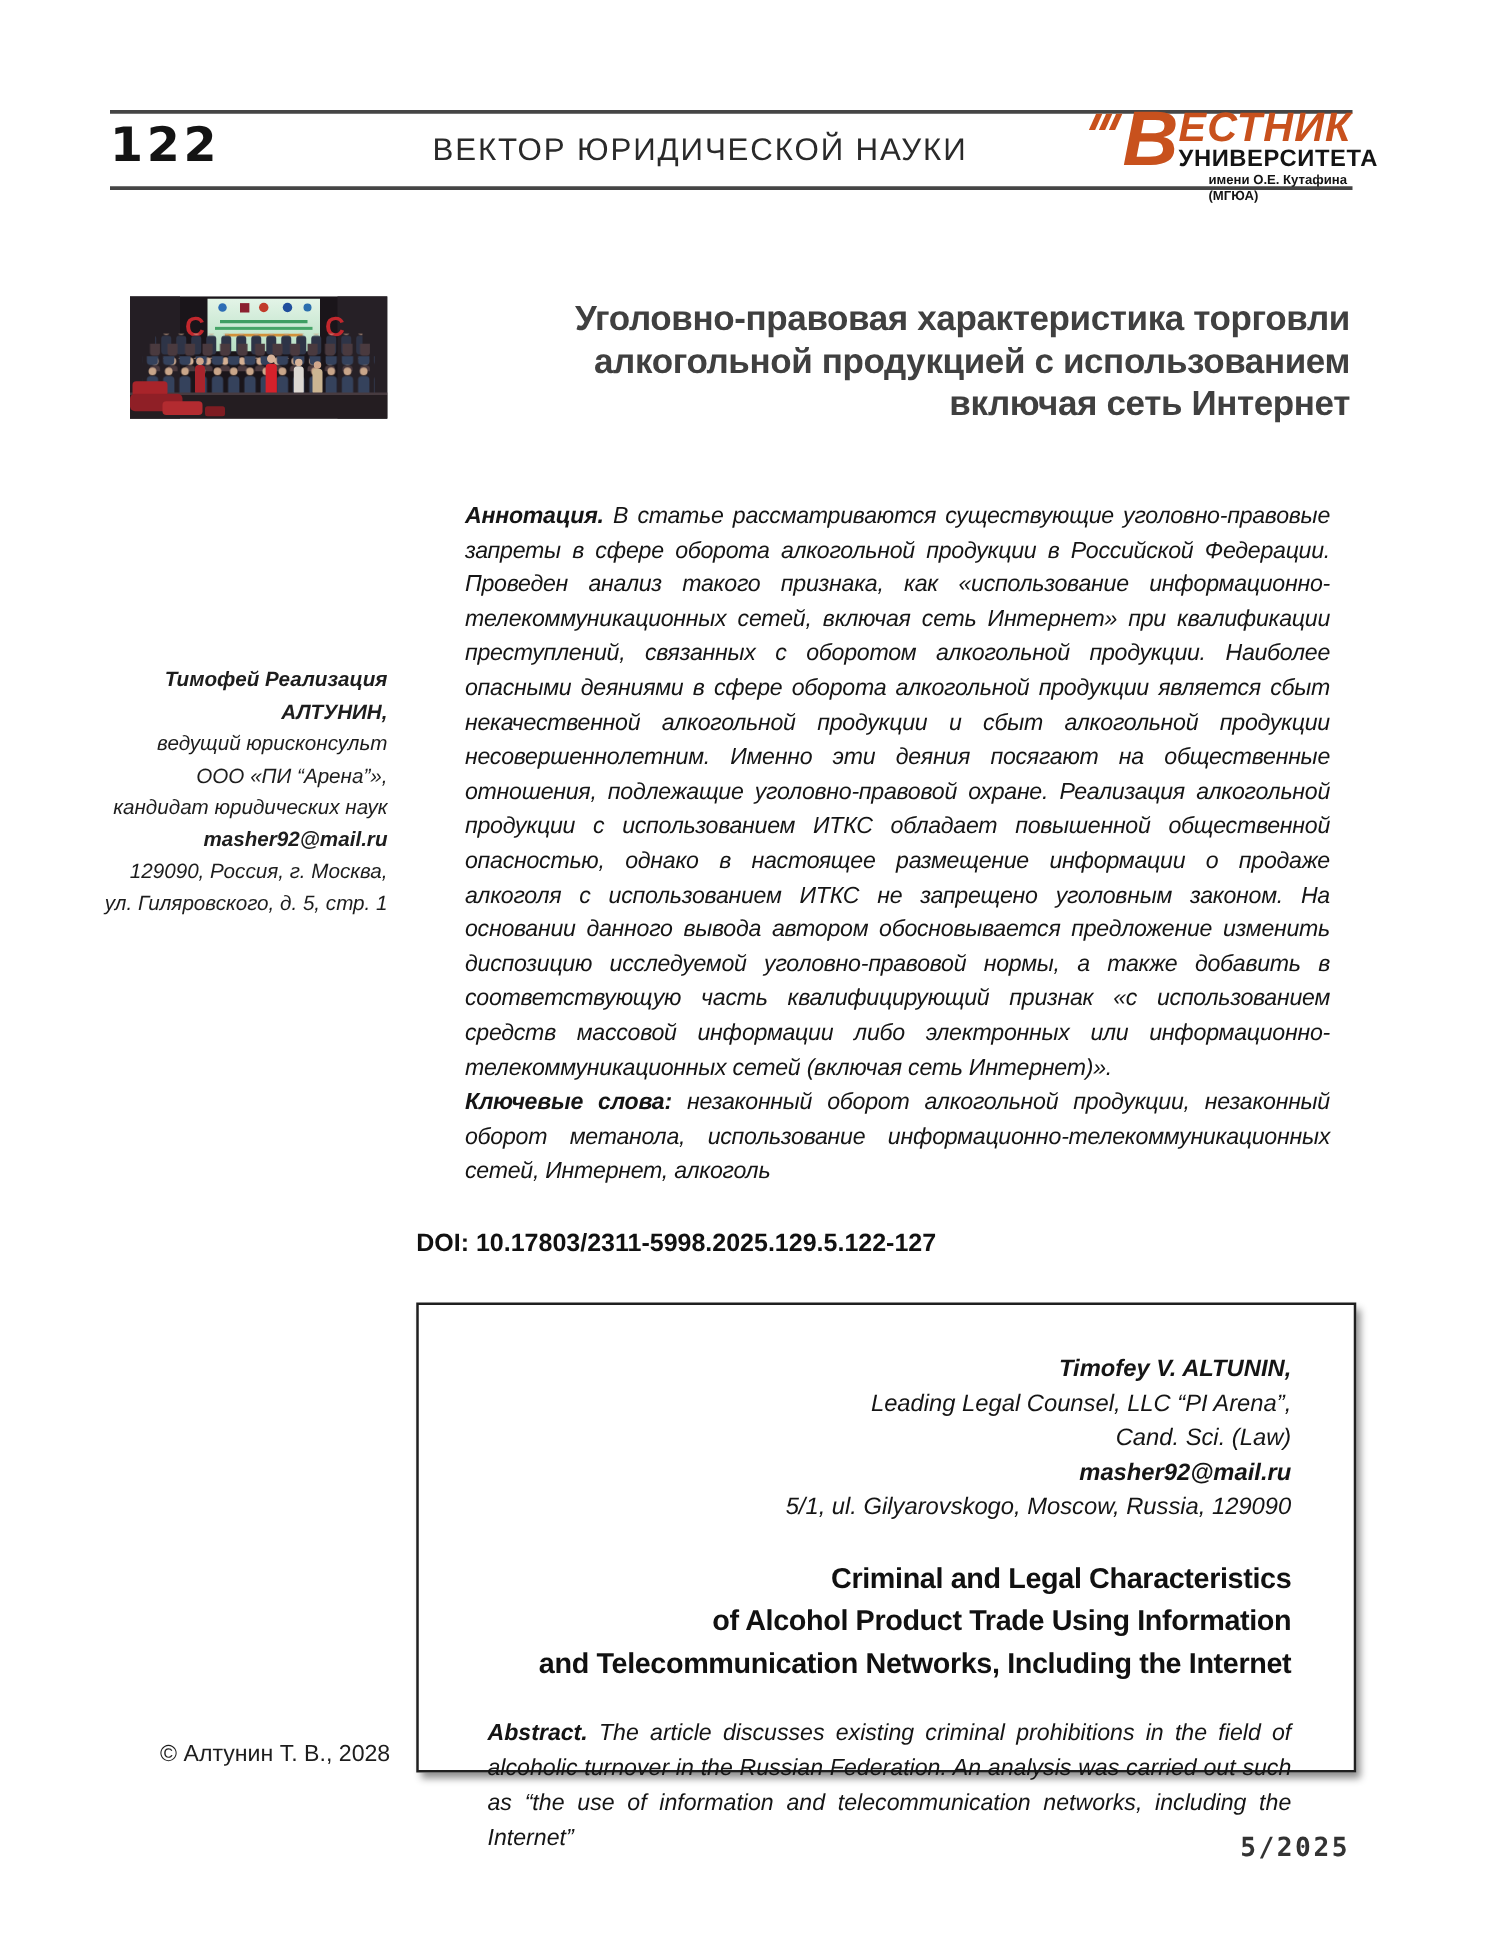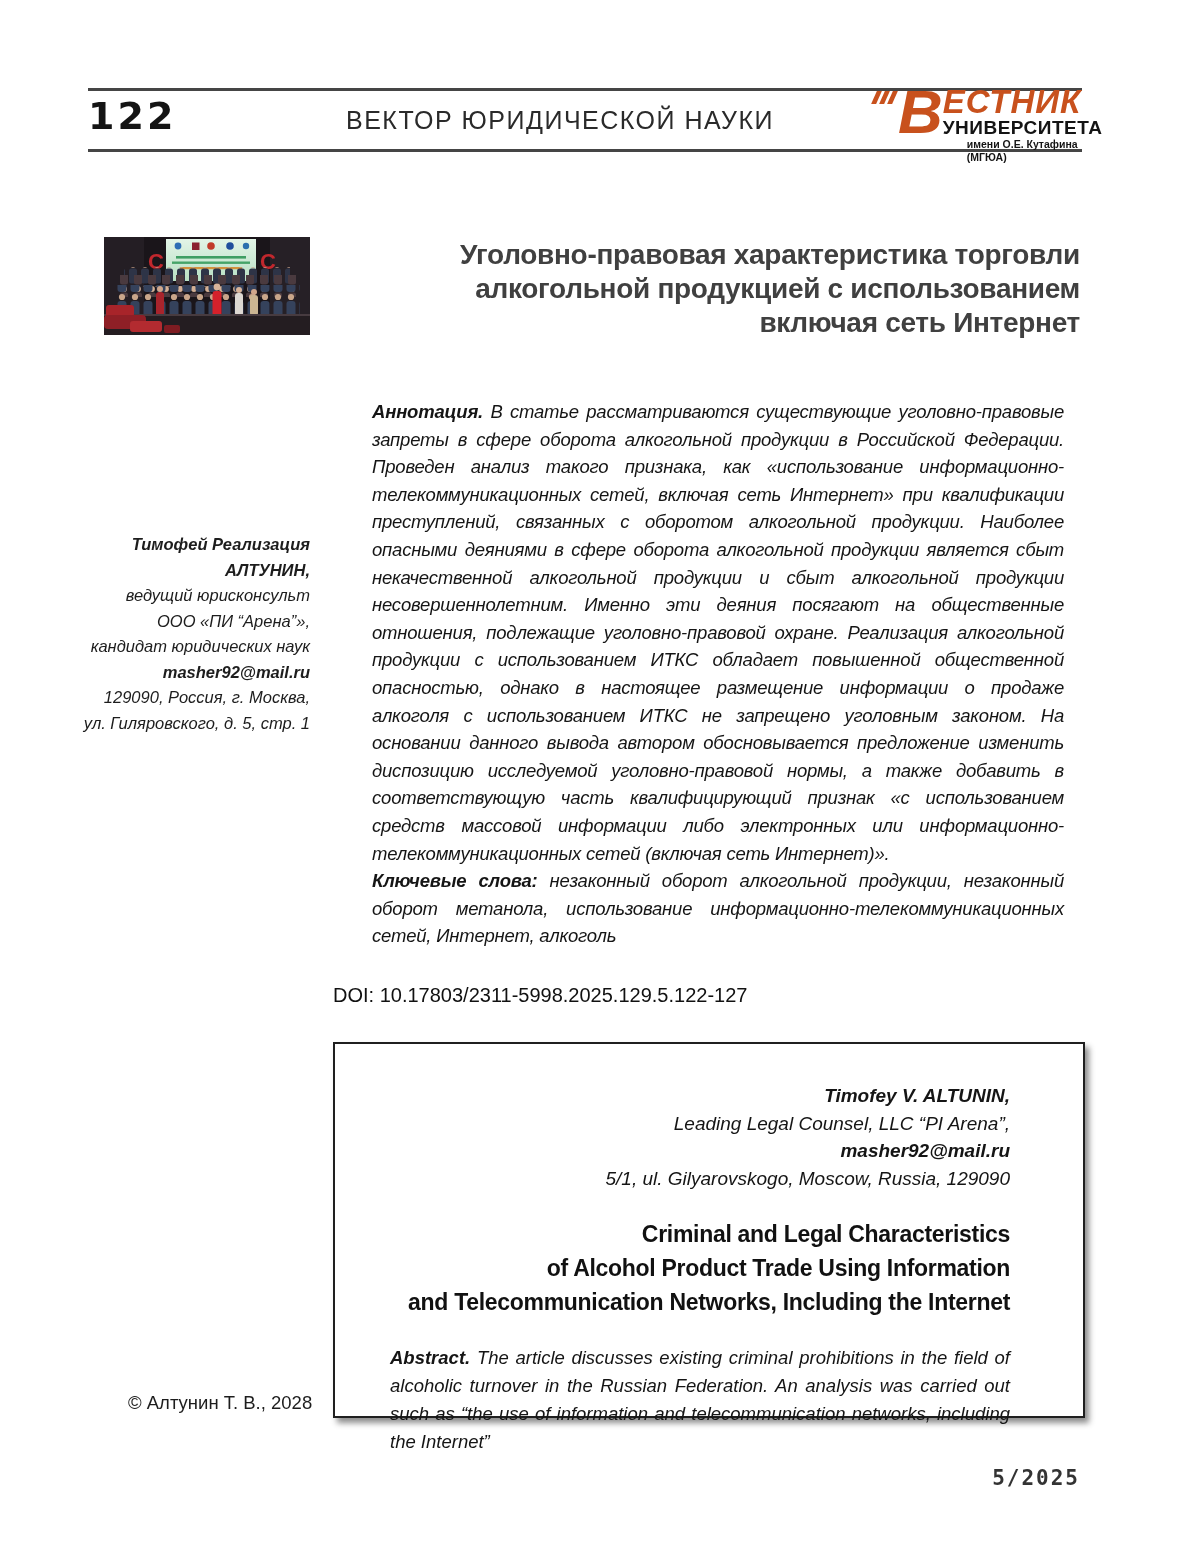--- a/index.html
+++ b/index.html
@@ -50,26 +50,26 @@
   .sidebar div{white-space:nowrap;}
   .b{font-weight:bold;}
   
   .abstract-block{
     position:absolute;left:372px;top:398px;width:692px;
     font-style:italic;font-size:18.5px;line-height:27.6px;
     text-align:justify;letter-spacing:-.2px;color:#151515;
   }
   .abstract-block p{margin:0;}
   
-  .doi{position:absolute;left:333px;top:984px;font-weight:normal;font-size:20px;color:#111;}
+  .doi{position:absolute;left:333px;top:984px;font-weight:bold;font-size:20px;color:#111;}
   
   .ebox{
     position:absolute;left:333px;top:1042px;width:752px;height:376px;box-sizing:border-box;
     background:#fff;border:2px solid #1f1f1f;box-shadow:4px 5px 6px rgba(0,0,0,.45);
-    padding:38px 73px 28px 55px;
+    padding:38px 50px 28px 55px;
   }
   .eauthor{text-align:right;font-style:italic;font-size:19px;line-height:27.5px;color:#151515;}
   .etitle{
     margin-top:25px;text-align:right;font-weight:bold;font-size:23px;
     line-height:34px;letter-spacing:-.3px;color:#111;
   }
   .eabstract{
     margin-top:25px;font-style:italic;font-size:18.5px;line-height:28px;
     text-align:justify;color:#151515;
   }
@@ -187,20 +187,21 @@
   <p><span class="b">Аннотация.</span><span> В статье рассматриваются существующие уголовно-правовые запреты в сфере оборота алкогольной продукции в Российской Федерации. Проведен анализ такого признака, как «использование информационно-телекоммуникационных сетей, включая сеть Интернет» при квалификации преступлений, связанных с оборотом алкогольной продукции. Наиболее опасными деяниями в сфере оборота алкогольной продукции является сбыт некачественной алкогольной продукции и сбыт алкогольной продукции несовершеннолетним. Именно эти деяния посягают на общественные отношения, подлежащие уголовно-правовой охране. Реализация алкогольной продукции с использованием ИТКС обладает повышенной общественной опасностью, однако в настоящее размещение информации о продаже алкоголя с использованием ИТКС не запрещено уголовным законом. На основании данного вывода автором обосновывается предложение изменить диспозицию исследуемой уголовно-правовой нормы, а также добавить в соответствующую часть квалифицирующий признак «с использованием средств массовой информации либо электронных или информационно-телекоммуникационных сетей (включая сеть Интернет)».</span></p>
   <p><span class="b">Ключевые слова:</span><span> незаконный оборот алкогольной продукции, незаконный оборот метанола, использование информационно-телекоммуникационных сетей, Интернет, алкоголь</span></p>
 </div>
 
 <div class="doi">DOI: 10.17803/2311-5998.2025.129.5.122-127</div>
 
 <div class="ebox">
   <div class="eauthor">
     <div class="b">Timofey V. ALTUNIN,</div>
     <div>Leading Legal Counsel, LLC “PI Arena”,</div>
+    <div>Cand. Sci. (Law)</div>
     <div class="b">masher92@mail.ru</div>
     <div>5/1, ul. Gilyarovskogo, Moscow, Russia, 129090</div>
   </div>
   <div class="etitle">
     <div>Criminal and Legal Characteristics</div>
     <div>of Alcohol Product Trade Using Information</div>
     <div>and Telecommunication Networks, Including the Internet</div>
   </div>
   <div class="eabstract"><span class="b">Abstract.</span><span> The article discusses existing criminal prohibitions in the field of alcoholic turnover in the Russian Federation. An analysis was carried out such as “the use of information and telecommunication networks, including the Internet”</span></div>
 </div>

